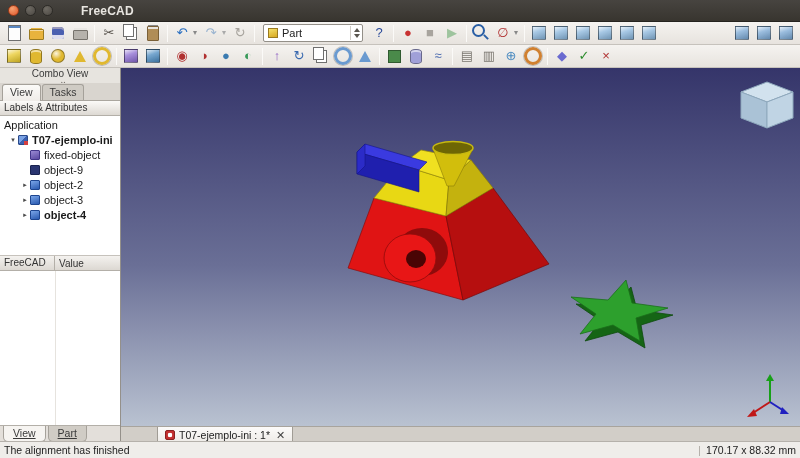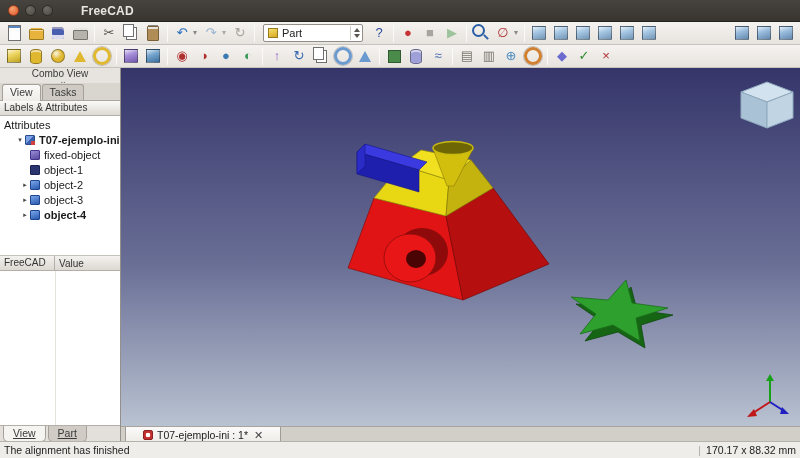--- a/index.html
+++ b/index.html
@@ -61,21 +61,21 @@
   .phead .t { flex:1; }
   .phicons { display:flex; gap:3px; font-size:9px; color:#55514b; }
   .ptabs { height:18px; display:flex; align-items:flex-end; background:#d9d5cf; padding:1px 2px 0; border-bottom:1px solid #aaa69f; gap:1px; }
   .ptab { font-size:10.5px; padding:1px 7px 2px; background:#cfcbc4; border:1px solid #a5a19a; border-bottom:none;
     border-radius:3px 3px 0 0; color:#3a3a3a; }
   .ptab.active { background:linear-gradient(#fbfaf8,#efece8); position:relative; top:1px; padding-bottom:3px; }
   .labels-h { height:15px; line-height:14px; font-size:10px; color:#333; padding:0 4px;
     background:linear-gradient(#fbfaf8,#ddd9d3); border-bottom:1px solid #b3afa8; }
   .tree { height:140px; background:#fff; border-bottom:1px solid #c6c2bc; overflow:hidden; padding-top:1px; }
   .trow { display:flex; align-items:center; height:15px; font-size:11px; color:#1a1a1a; padding-left:4px; white-space:nowrap; }
-  .trow.lvl1 { padding-left:15px; }
+  .trow.lvl1 { padding-left:8px; }
   .trow.lvl2 { padding-left:20px;align-items:center; }
   .tree-arrow { width:10px; font-size:7px; color:#4a4a4a; text-align:center; flex:0 0 auto; }
   .ti { width:10px; height:10px; margin-right:4px; flex:0 0 auto; border-radius:1px; position:relative; }
   .ti-doc  { background:linear-gradient(135deg,#7aa2e4 0 50%,#3a60b0 50%); border:1px solid #2a4a8a; }
   .ti-doc::after { content:''; position:absolute; right:-1px; bottom:-1px; width:4px; height:4px; background:#d34040; }
   .ti-fixed{ background:linear-gradient(160deg,#9a8ad4,#5a48a0); border:1px solid #43368a; }
   .ti-dark { background:#2a3570; border:1px solid #1a2350; }
   .ti-blue { background:linear-gradient(160deg,#7aa6e8,#2a5ab0); border:1px solid #1e4690; }
   .bold { font-weight:bold; }
   .prop-head { height:15px; display:flex; font-size:10px; color:#333; align-items:center;
@@ -91,21 +91,21 @@
 
   
   .viewport { position:absolute; left:121px; top:68px; right:0; bottom:32px;
     background:linear-gradient(#35356a,#6a6f96 55%,#b9c2d1); }
   .viewport svg { display:block; width:100%; height:100%; }
 
   
   .mdibar { position:absolute; left:121px; right:0; bottom:14px; height:18px; background:#d2cec8;
     border-top:1px solid #a8a49d; display:flex; align-items:flex-end; padding-left:4px; }
   .mtab { height:17px; display:flex; align-items:center; gap:4px; background:linear-gradient(#fcfbfa,#edeae6);
-    border:1px solid #a09c95; border-top:none; border-radius:0 0 3px 3px; padding:0 17px; font-size:10.5px; color:#222; }
+    border:1px solid #a09c95; border-top:none; border-radius:0 0 3px 3px; padding:0 7px; font-size:10.5px; color:#222;margin-left:32px; }
   .mticon { width:10px; height:10px; border-radius:2px;
     background:radial-gradient(circle at 50% 50%,#fff 0 2px,rgba(255,255,255,0) 2.6px),#c43030; border:1px solid #8a2020; }
   .mtclose { font-size:11px; color:#444; margin-left:2px; line-height:10px; }
 
   
   .statusbar { position:absolute; left:0; right:0; bottom:0; height:14px; background:#efedea;
     border-top:1px solid #b5b1ab; display:flex; align-items:center; font-size:10.5px; color:#222; padding:8px 4px; }
   .smsg { flex:1; }
   .sdiv { width:1px; height:10px; background:#b5b1ab; margin:0 6px; display:inline-block; }
   .sdim-wrap { display:flex; align-items:flex-end; }
@@ -211,36 +211,36 @@
       </span>
     </div>
     <div class="ptabs">
       <span class="ptab active">View</span>
       <span class="ptab">Tasks</span>
     </div>
     <div class="labels-h">Labels &amp; Attributes</div>
 
     <div class="tree">
       <div class="trow">
-        <span>Attributes</span>
+        <span>Application</span>
       </div>
       <div class="trow lvl1">
         <span class="tree-arrow">▾</span>
         <span class="ti ti-doc"></span>
         <span class="bold">T07-ejemplo-ini</span>
       </div>
       <div class="trow lvl2">
         <span class="tree-arrow"></span>
         <span class="ti ti-fixed"></span>
         <span>fixed-object</span>
       </div>
       <div class="trow lvl2">
         <span class="tree-arrow"></span>
         <span class="ti ti-dark"></span>
-        <span>object-1</span>
+        <span>object-9</span>
       </div>
       <div class="trow lvl2">
         <span class="tree-arrow">▸</span>
         <span class="ti ti-blue"></span>
         <span>object-2</span>
       </div>
       <div class="trow lvl2">
         <span class="tree-arrow">▸</span>
         <span class="ti ti-blue"></span>
         <span>object-3</span>

